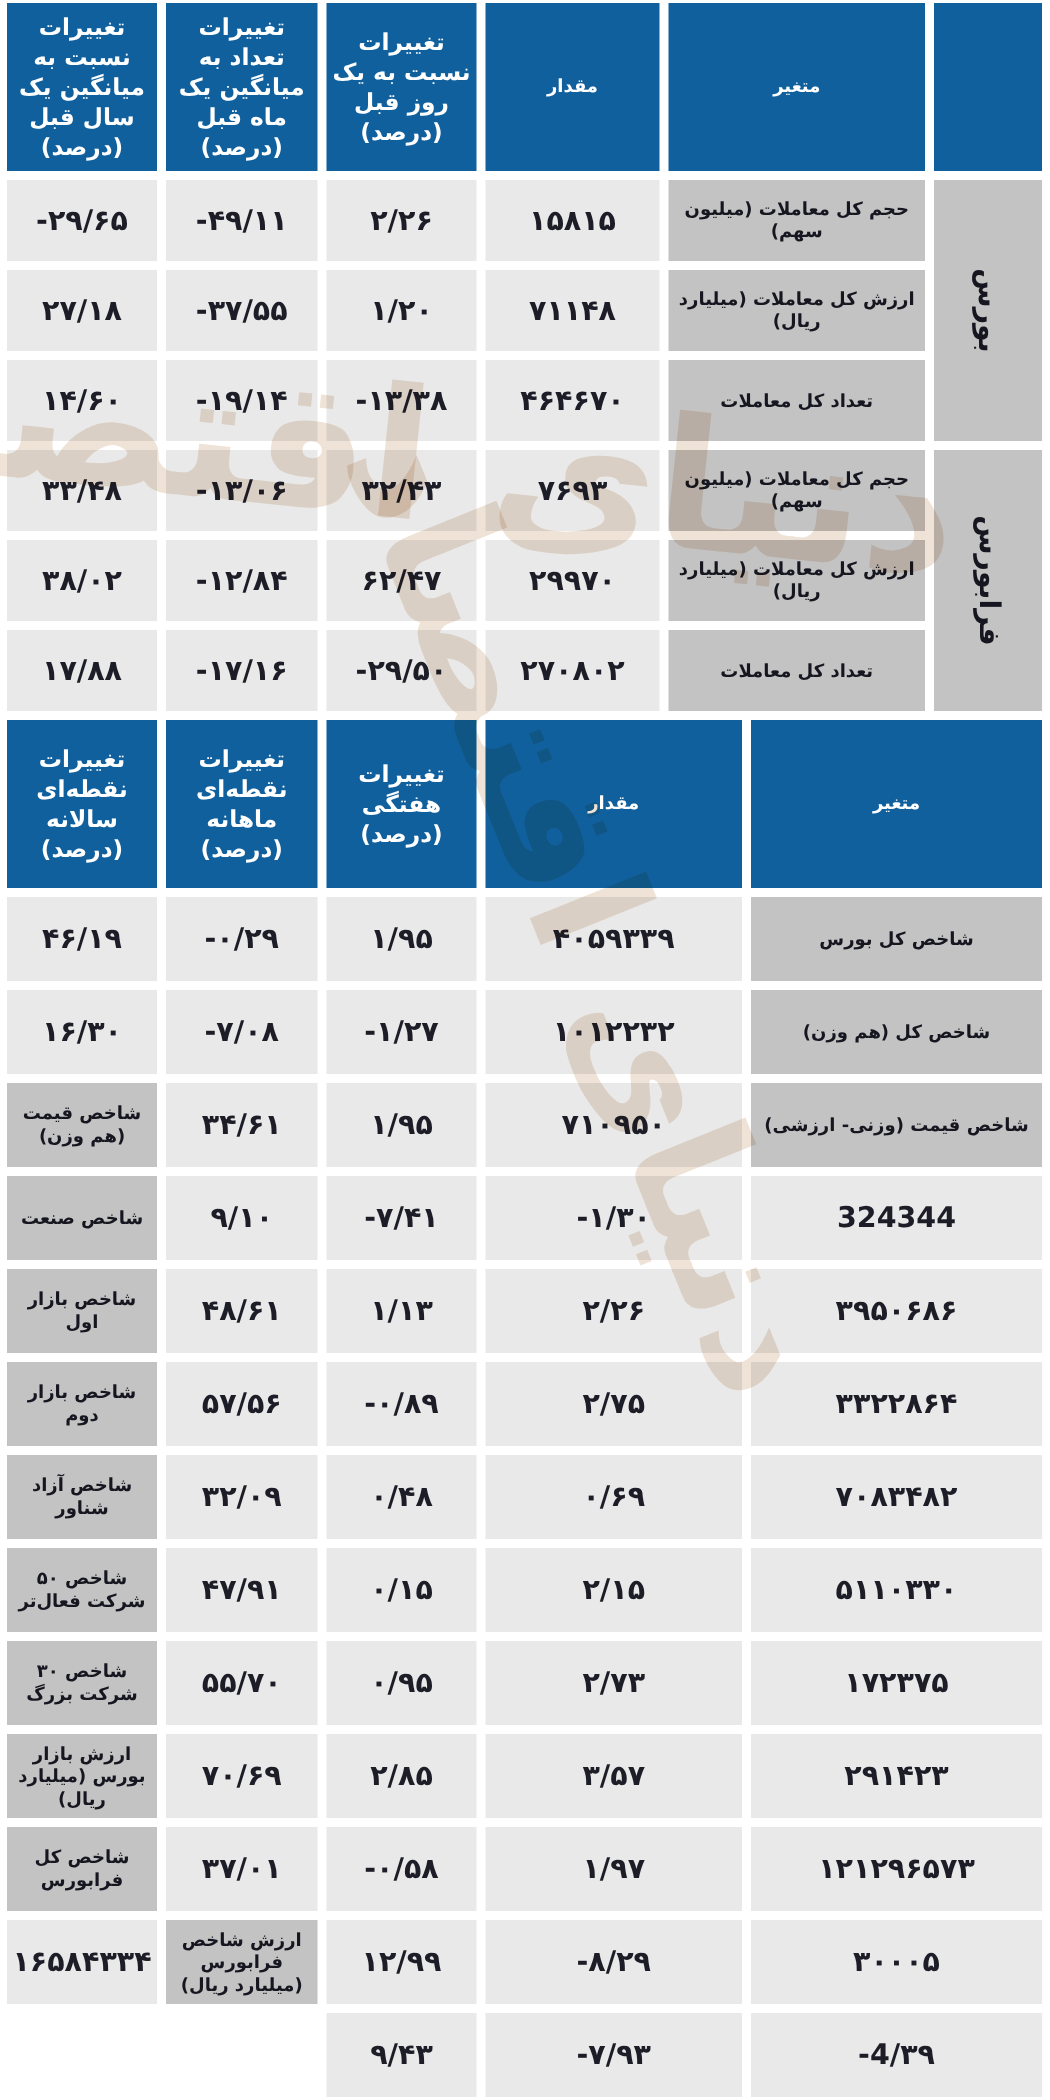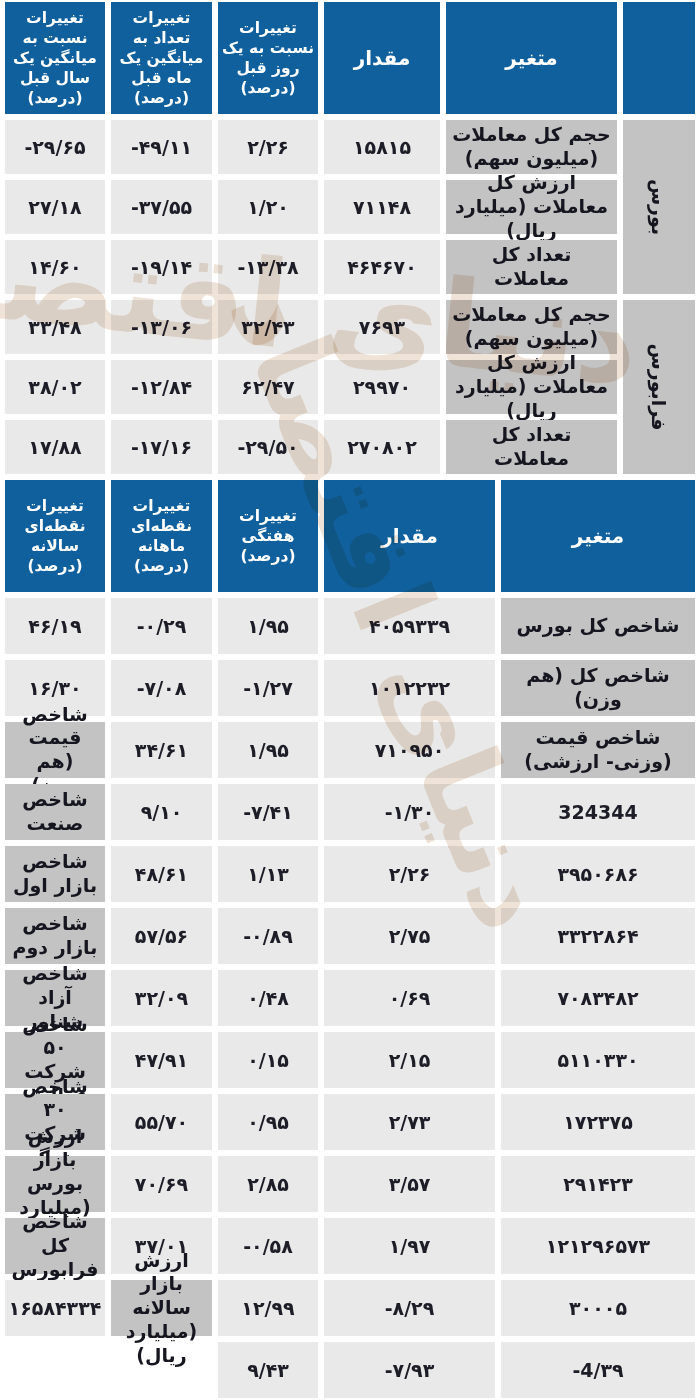--- a/index.html
+++ b/index.html
@@ -51,25 +51,25 @@
     text-align:center;
   }
   .hcell{
     background:var(--blue);
     color:#fff;
     font-weight:bold;
     font-size:15.5px;
     line-height:1.3;
     padding:3px 2px;
   }
-  .hcell.big{font-size:20px;}
+  .hcell.big{font-size:12px;}
   .label{
     background:var(--gray-label);
     font-weight:bold;
-    font-size:19px;
+    font-size:12px;
     line-height:1.25;
     padding:2px 5px;
     color:#161620;
   }
   .num{
     background:var(--num-bg);
     font-weight:bold;
     font-size:19px;
     direction:ltr;
     color:var(--txt);
@@ -219,20 +219,20 @@
     <div class="cell num">۱۲۱۲۹۶۵۷۳</div>
     <div class="cell num">۱/۹۷</div>
     <div class="cell num">-۰/۵۸</div>
     <div class="cell num">۳۷/۰۱</div>
 
     <div class="cell label">شاخص کل فرابورس</div>
     <div class="cell num">۳۰۰۰۵</div>
     <div class="cell num">-۸/۲۹</div>
     <div class="cell num">۱۲/۹۹</div>
 
-    <div class="cell label">ارزش بازار سالانه (میلیارد ریال)</div>
+    <div class="cell label">ارزش شاخص فرابورس (میلیارد ریال)</div>
     <div class="cell num">۱۶۵۸۴۳۳۴</div>
     <div class="cell num">-4/۳۹</div>
     <div class="cell num">-۷/۹۳</div>
     <div class="cell num">۹/۴۳</div>
   </div>
 
 </div>
 
 </body></html>

